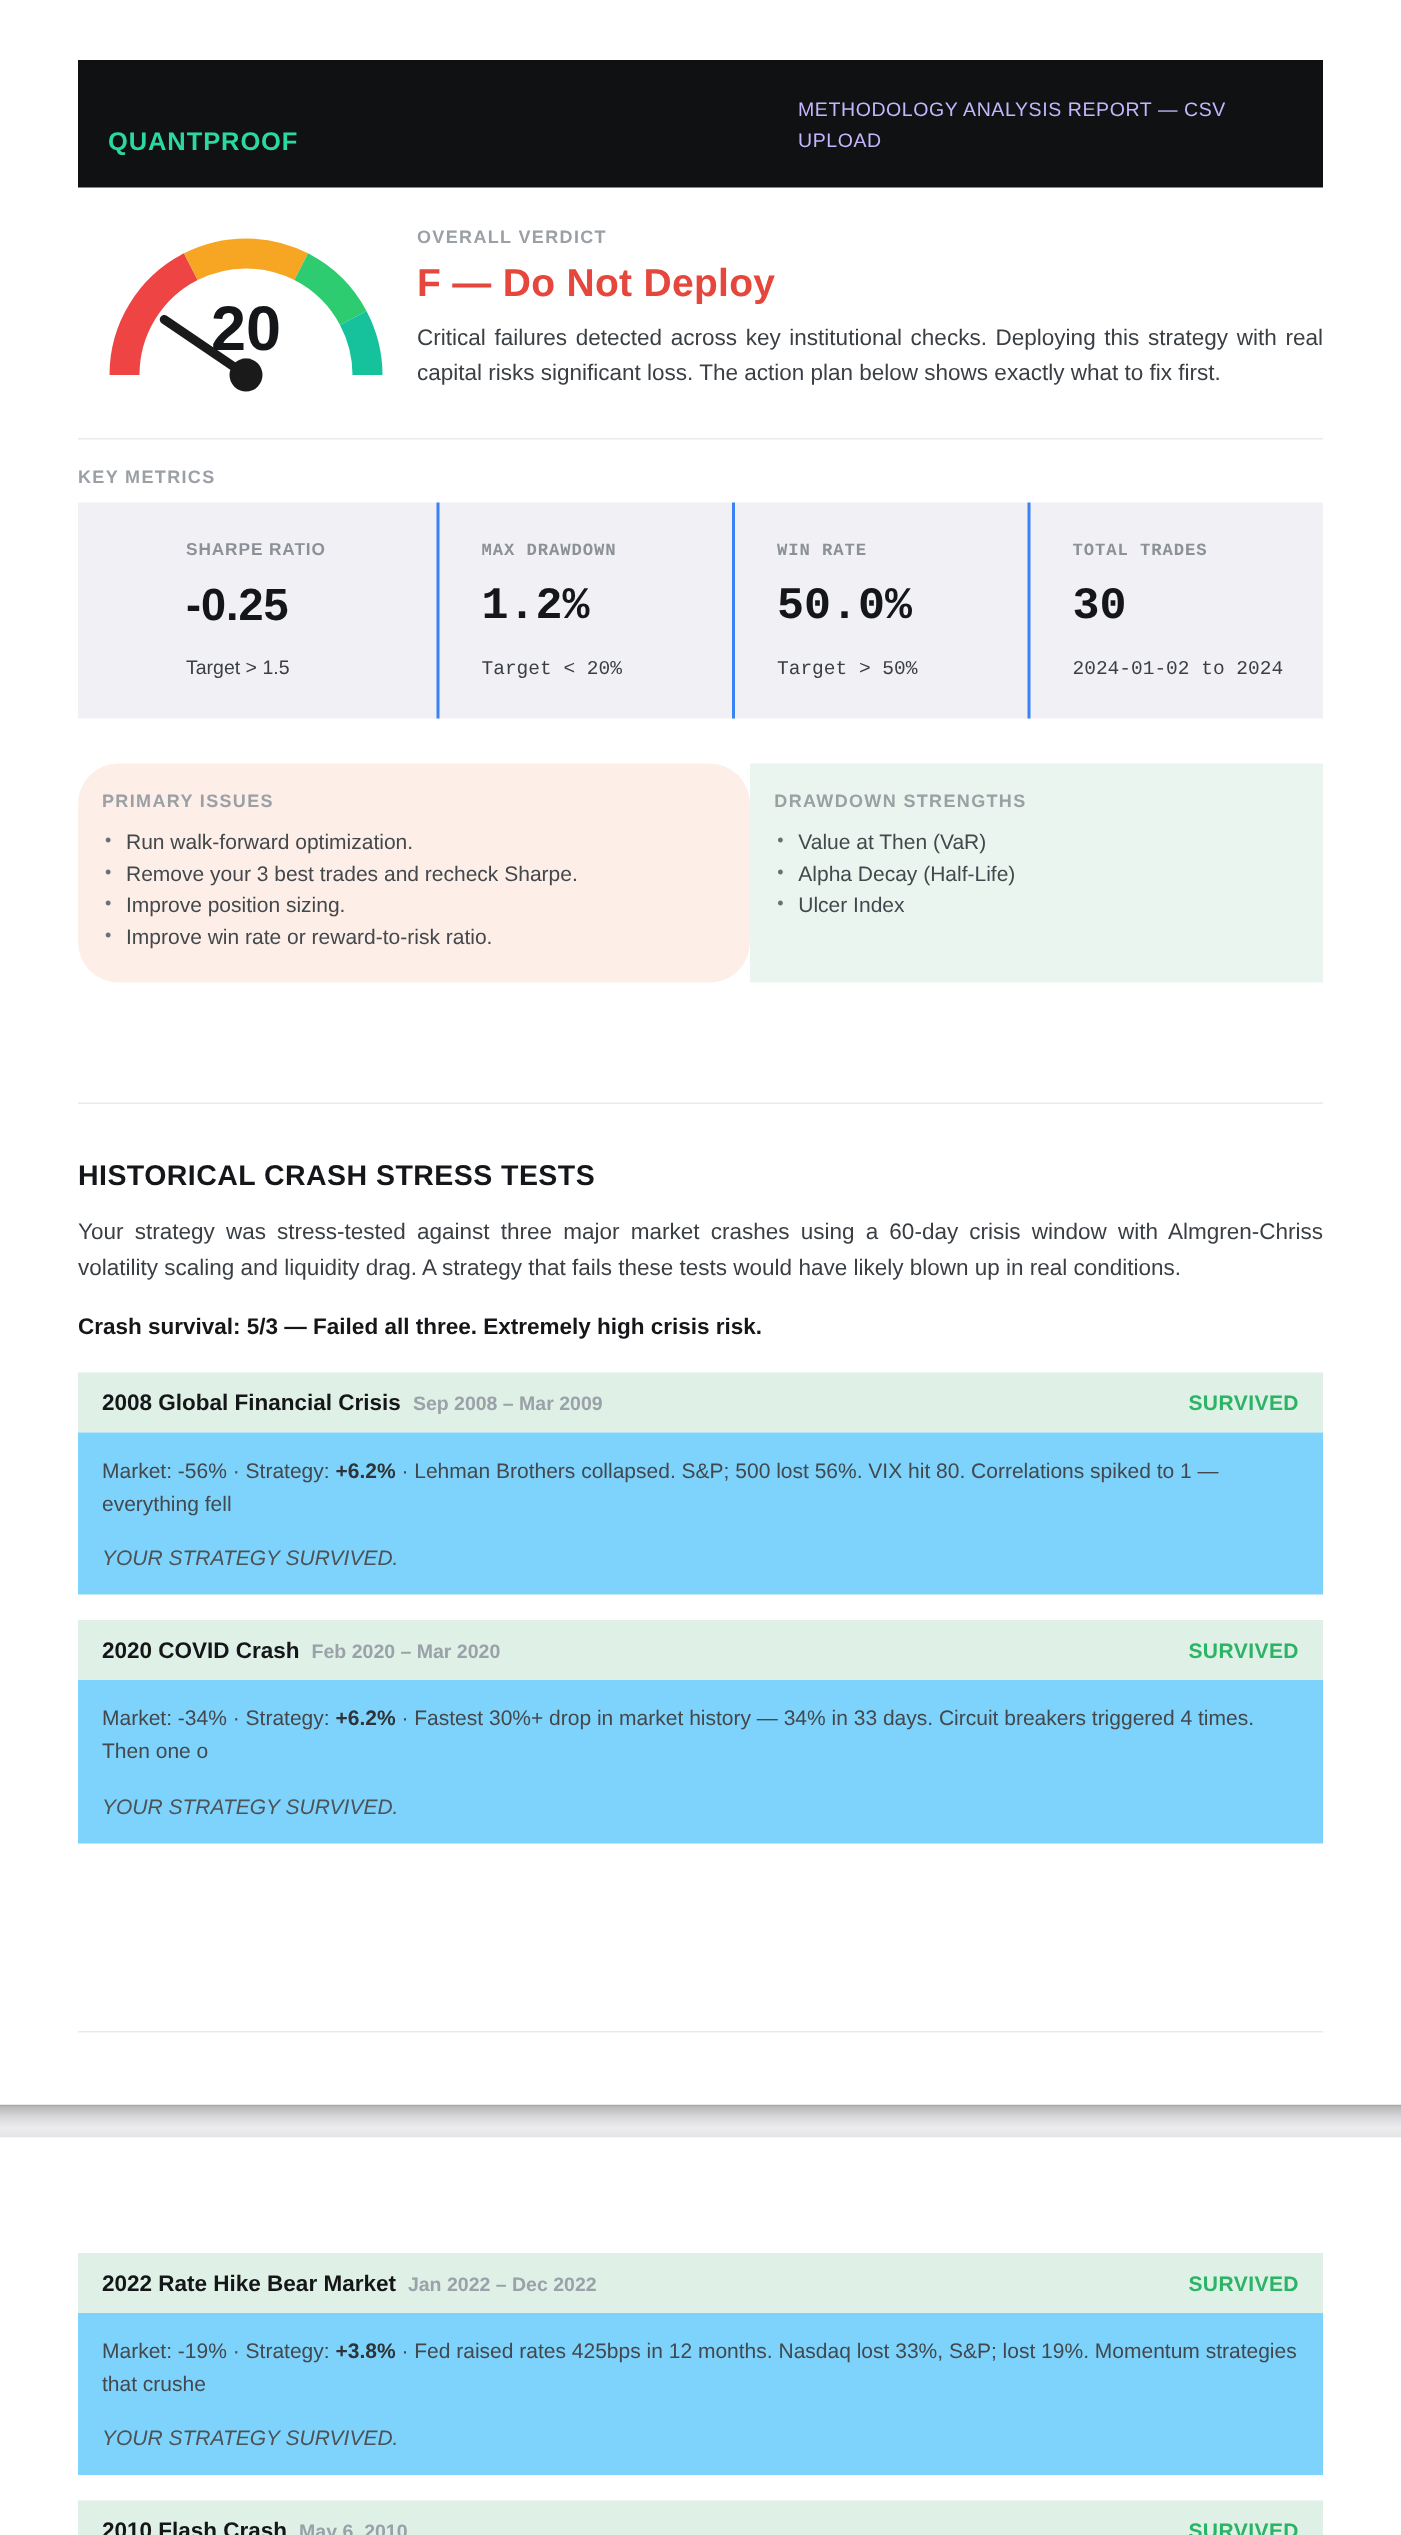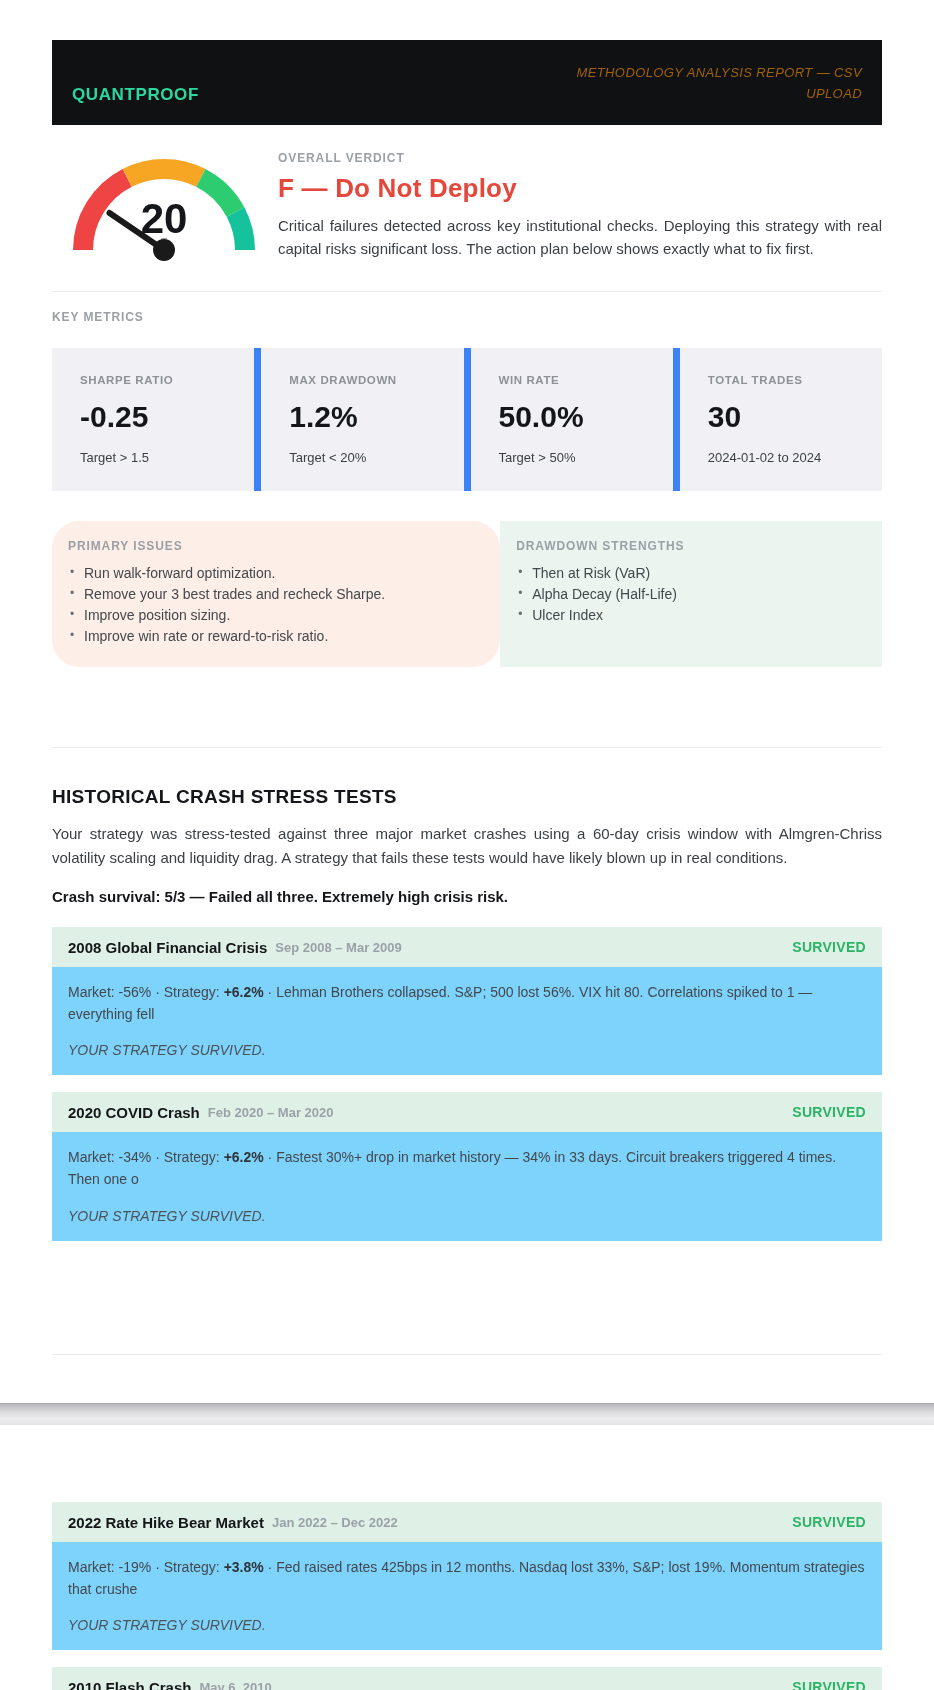--- a/index.html
+++ b/index.html
@@ -6,37 +6,37 @@
   body{font-family:"Liberation Sans","DejaVu Sans",sans-serif;color:#3a3f44;}
   .viewport{position:relative;width:934px;height:1690px;overflow:hidden;background:#fff;margin:0 auto;}
   .page{position:relative;background:#fff;}
   .page-inner{padding:0 52px;}
   .page1{height:1363px;}
   .page2{height:305px;}
 
   
   .band{margin-top:40px;height:85px;background:#101113;display:flex;align-items:flex-end;justify-content:space-between;padding:14px 20px 20px 20px;box-sizing:border-box;}
   .brand{color:#2bd9a0;font-size:17px;font-weight:700;letter-spacing:.6px;}
-  .band-title{color:#a16207;font-size:13px;letter-spacing:.4px;text-align:right;max-width:330px;line-height:1.6;text-transform:uppercase;font-style:italic;}
+  .band-title{color:#c4b5fd;font-size:13px;letter-spacing:.4px;max-width:330px;line-height:1.6;text-transform:uppercase;}
 
   
   .verdict-row{display:flex;padding-top:22px;}
   .gauge-wrap{width:200px;margin-left:12px;flex:0 0 auto;}
   .verdict-text{flex:1;margin-left:14px;padding-top:4px;}
   .kicker{color:#9aa0a6;font-size:12px;font-weight:700;letter-spacing:.9px;}
   .verdict-title{color:#e5473c;font-size:26px;font-weight:700;margin:8px 0 10px 0;letter-spacing:.2px;}
   .verdict-desc{font-size:15px;line-height:1.55;text-align:justify;margin:0;color:#3a3f44;}
 
   .divider{border:none;border-top:1px solid #e8eaed;margin:22px 0 0 0;}
 
   
   .metrics-label{margin-top:18px;}
-  .metrics-row{display:flex;margin-top:24px;background:#f1f1f5;}
+  .metrics-row{display:flex;margin-top:10px;background:#f1f1f5;padding-left:44px;}
   .metric{flex:1;box-sizing:border-box;padding:26px 14px 26px 28px;}
-  .metric + .metric{border-left:7px solid #3b82f6;}
+  .metric + .metric{border-left:2px solid #3b82f6;font-family:Liberation Mono, monospace;}
   .metric-label{color:#8b9197;font-size:11.5px;font-weight:700;letter-spacing:.6px;}
   .metric-value{color:#141619;font-size:30px;font-weight:800;margin-top:14px;}
   .metric-sub{color:#3a3f44;font-size:13px;margin-top:16px;}
 
   
   .boxes-row{display:flex;margin-top:30px;}
   .box{box-sizing:border-box;padding:18px 20px 20px 16px;}
   .box.issues{width:54%;background:#fdeee7;border-radius:27px;}
   .box.strengths{width:46%;background:#e9f5ee;}
   .box ul{list-style:none;margin:10px 0 0 0;padding:0;}
@@ -145,21 +145,21 @@
           <ul id="issues-list">
               <li>Run walk-forward optimization.</li>
               <li>Remove your 3 best trades and recheck Sharpe.</li>
               <li>Improve position sizing.</li>
               <li>Improve win rate or reward-to-risk ratio.</li>
             </ul>
         </div>
         <div class="box strengths">
           <div class="kicker">DRAWDOWN STRENGTHS</div>
           <ul id="strengths-list">
-              <li>Then at Risk (VaR)</li>
+              <li>Value at Then (VaR)</li>
               <li>Alpha Decay (Half-Life)</li>
               <li>Ulcer Index</li>
             </ul>
         </div>
       </div>
 
       <hr class="divider2">
 
       <h2 class="section-title">HISTORICAL CRASH STRESS TESTS</h2>
       <p class="section-intro">Your strategy was stress-tested against three major market crashes using a 60-day crisis window with Almgren-Chriss volatility scaling and liquidity drag. A strategy that fails these tests would have likely blown up in real conditions.</p>

